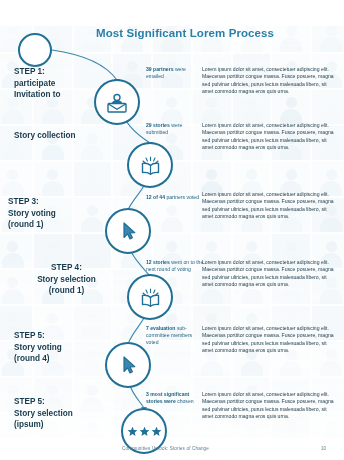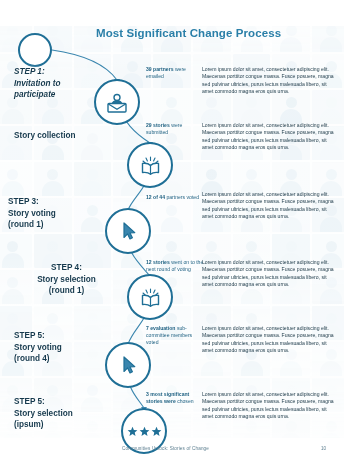--- a/index.html
+++ b/index.html
@@ -250,21 +250,21 @@
         <div class="bg-cell " style="opacity: 0.5;"></div>
         <div class="bg-cell " style="opacity: 0.75;"></div>
         <div class="bg-cell " style="opacity: 0.99;"></div>
         <div class="bg-cell v2" style="opacity: 0.58;"></div>
       </div>
     <div class="bg-veil"></div>
   </div>
   <div class="bg-top-white"></div>
   <div class="bg-bottom-white"></div>
 
-  <div class="title">Most Significant Change Process</div>
+  <div class="title">Most Significant Lorem Process</div>
 
   <svg class="connector" viewBox="0 0 344 460" preserveAspectRatio="none">
     <path d="M 52 50 C 80 54, 104 62, 117 80" fill="none" stroke="#3a86ae" stroke-width="1.1"></path>
     <path d="M 117 100 C 122 122, 136 134, 150 143" fill="none" stroke="#3a86ae" stroke-width="1.1"></path>
     <path d="M 150 168 C 148 188, 134 196, 128 210" fill="none" stroke="#3a86ae" stroke-width="1.1"></path>
     <path d="M 128 232 C 126 252, 138 262, 150 276" fill="none" stroke="#3a86ae" stroke-width="1.1"></path>
     <path d="M 150 300 C 148 320, 134 328, 128 344" fill="none" stroke="#3a86ae" stroke-width="1.1"></path>
     <path d="M 128 366 C 126 388, 136 396, 144 408" fill="none" stroke="#3a86ae" stroke-width="1.1"></path>
 
     <path d="M 114 79 L 120 79 L 117 84 Z" fill="#3a86ae"></path>
@@ -278,24 +278,24 @@
   <div class="node start" style="left:18px;top:33px;"></div>
 
   <div class="node" style="left:94px;top:79px;">
     <svg width="26" height="26" viewBox="0 0 26 26">
       <circle cx="13" cy="8.5" r="3" fill="none" stroke="#1f6f96" stroke-width="1.4"></circle>
       <path d="M7.5 15.5 C7.5 12.6 9.9 11.2 13 11.2 C16.1 11.2 18.5 12.6 18.5 15.5 Z" fill="#1f6f96"></path>
       <rect x="4" y="14.5" width="18" height="8.5" rx="1" fill="#fff" stroke="#1f6f96" stroke-width="1.4"></rect>
       <path d="M4 14.8 L13 20.2 L22 14.8" fill="none" stroke="#1f6f96" stroke-width="1.3"></path>
     </svg>
   </div>
-  <div class="step-label" style="left:14px;top:66px;font-style:italic;">
+  <div class="step-label" style="left:14px;top:66px;">
     <span class="ttl">STEP 1:</span>
+    <span class="ttl">participate</span>
     <span class="ttl">Invitation to</span>
-    <span class="ttl">participate</span>
   </div>
   <div class="stat" style="left:146px;top:66px;">
     <b>39 partners</b>
     <span>were emailed</span>
   </div>
   <div class="body-text" style="top:66px;">Lorem ipsum dolor sit amet, consectetuer adipiscing elit. Maecenas porttitor congue massa. Fusce posuere, magna sed pulvinar ultricies, purus lectus malesuada libero, sit amet commodo magna eros quis urna.</div>
 
   <div class="node" style="left:127px;top:142px;">
     <svg width="27" height="27" viewBox="0 0 27 27">
       <path d="M13.5 5 L13.5 8.5 M9 6 L10.4 9 M18 6 L16.6 9 M6 9 L8.2 11 M21 9 L18.8 11" stroke="#1f6f96" stroke-width="1.1" stroke-linecap="round"></path>

